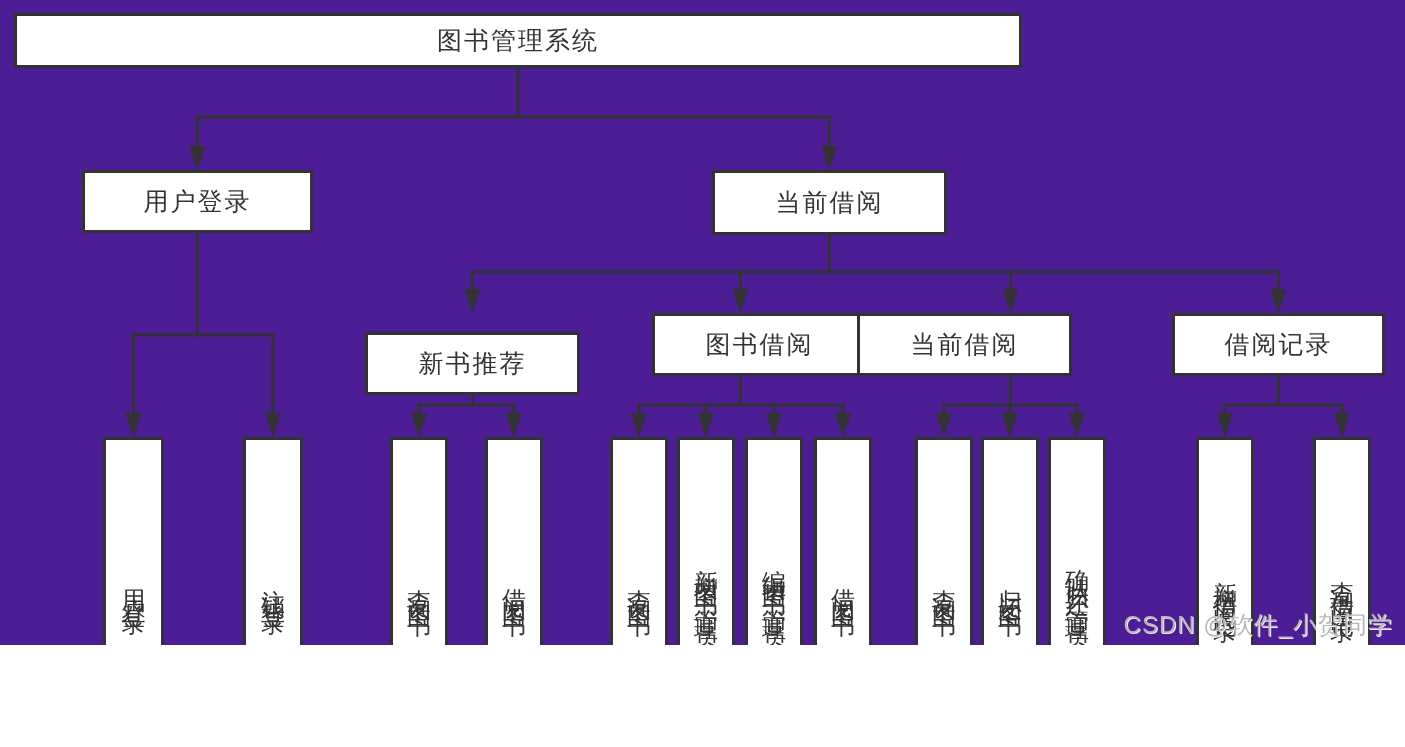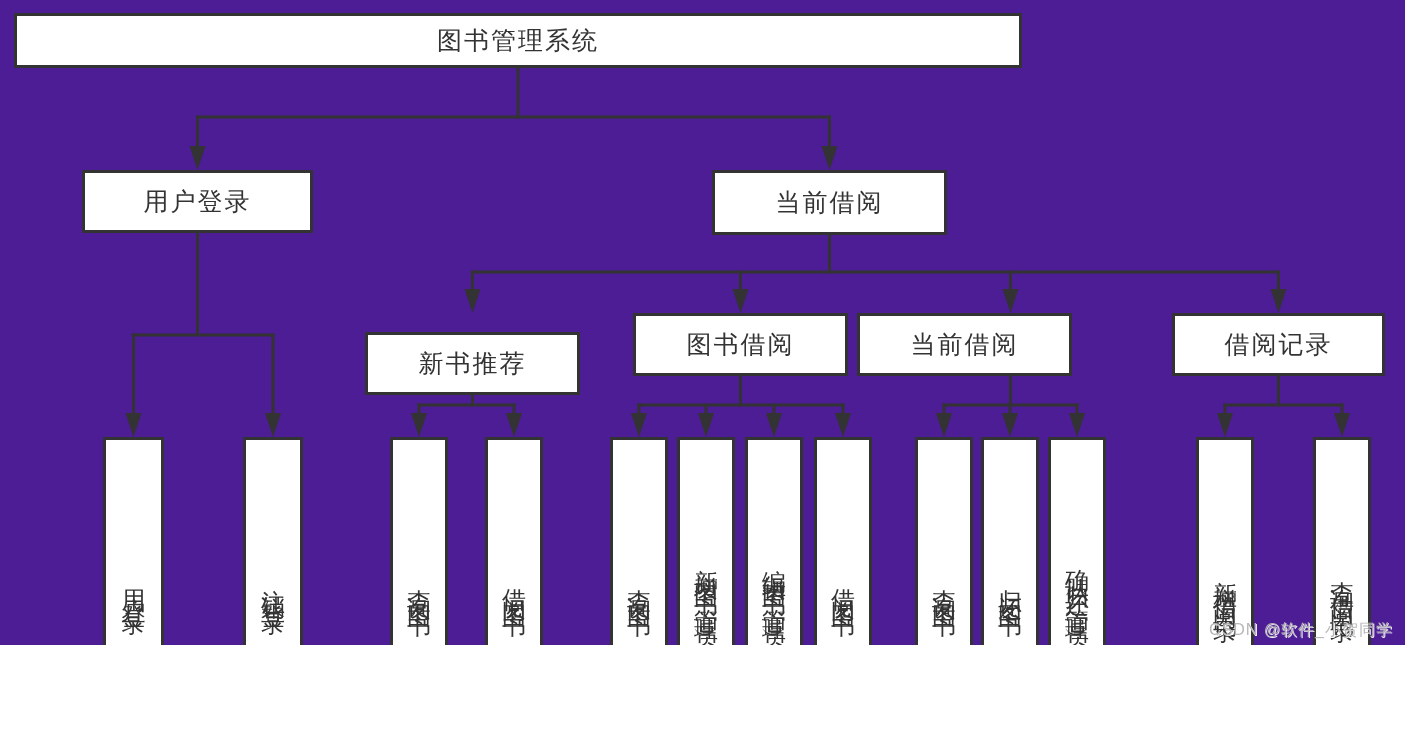--- a/index.html
+++ b/index.html
@@ -32,21 +32,21 @@
   .node.v .label {
     writing-mode: vertical-rl;
     letter-spacing: 8px;
     line-height: 1;
   }
   .watermark {
     position: absolute;
     right: 12px;
     bottom: 4px;
     z-index: 2;
-    font-size: 16px;
+    font-size: 24px;
     letter-spacing: 1px;
     color: #b7b7b7;
     text-shadow: 1px 1px 0 rgba(255,255,255,0.9);
     white-space: nowrap;
   }
 </style>
 </head>
 <body>
 
 <div class="stage">
@@ -120,21 +120,21 @@
   <div class="node h" style="left:82px; top:170px; width:231px; height:63px;">
     <span class="label">用户登录</span>
   </div>
   <div class="node h" style="left:712px; top:170px; width:235px; height:65px;">
     <span class="label">当前借阅</span>
   </div>
 
   <div class="node h" style="left:365px; top:332px; width:215px; height:63px;">
     <span class="label">新书推荐</span>
   </div>
-  <div class="node h" style="left:633px; top:313px; width:215px; height:63px;text-align:right;">
+  <div class="node h" style="left:652px; top:313px; width:215px; height:63px;text-align:right;">
     <span class="label">图书借阅</span>
   </div>
   <div class="node h" style="left:857px; top:313px; width:215px; height:63px;">
     <span class="label">当前借阅</span>
   </div>
   <div class="node h" style="left:1172px; top:313px; width:213px; height:63px;">
     <span class="label">借阅记录</span>
   </div>
 
   <div class="node v" style="left:103px; top:437px; width:61px; height:298px;">

